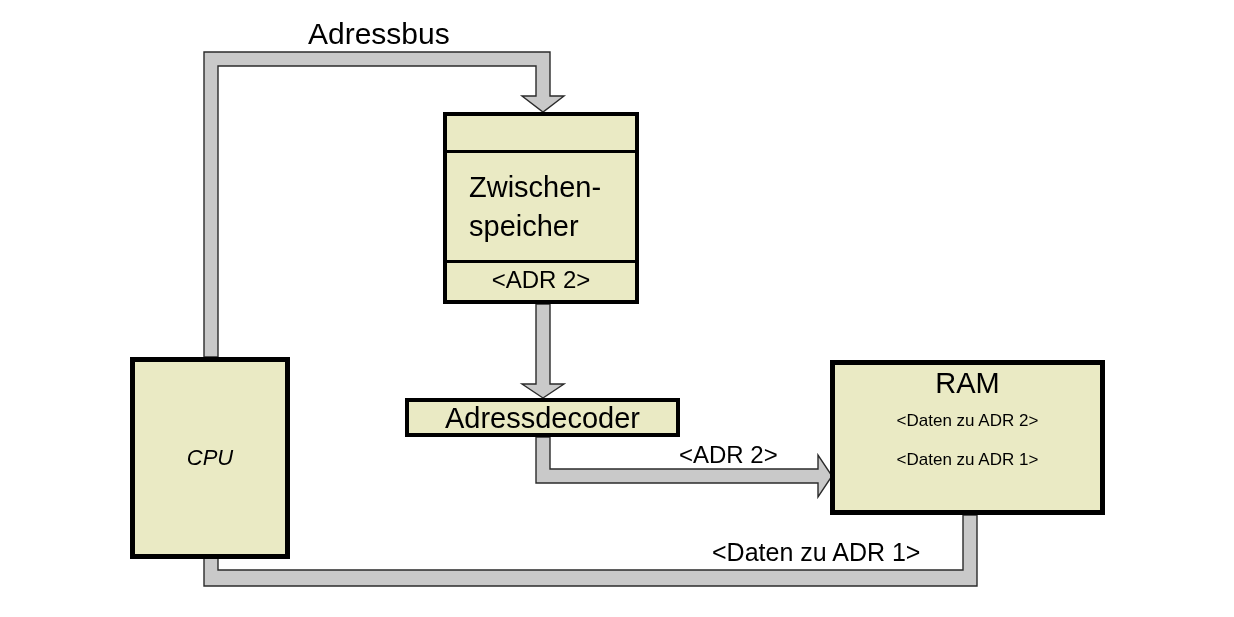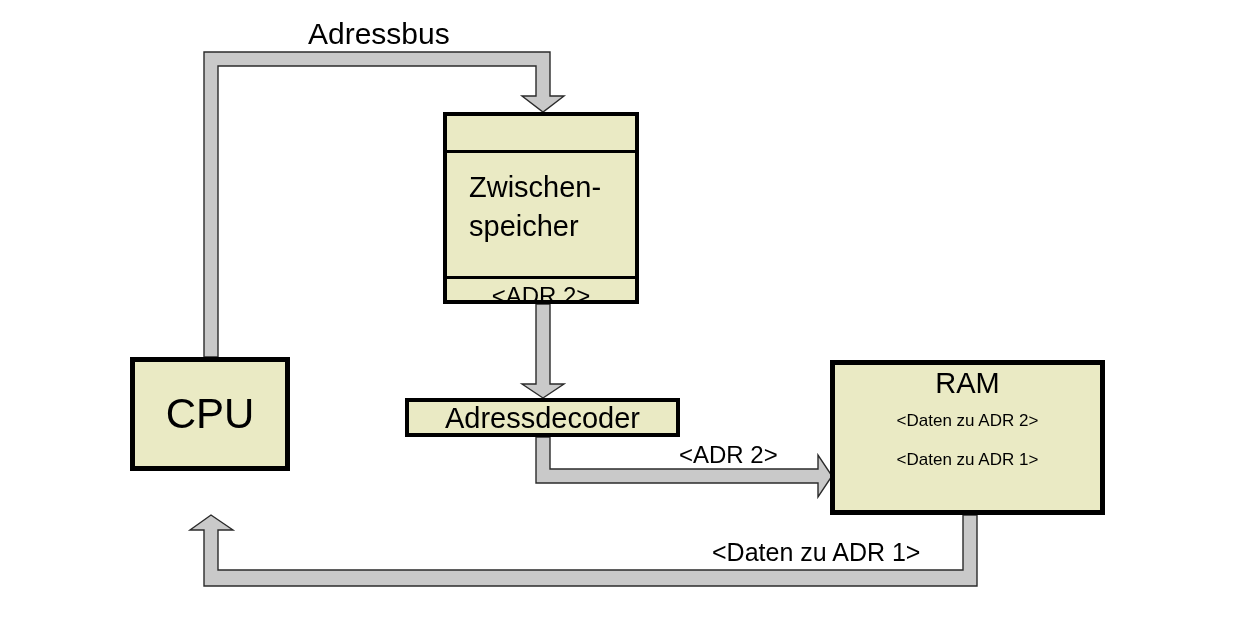--- a/index.html
+++ b/index.html
@@ -28,33 +28,34 @@
   }
   .free-label{
     position:absolute;
     white-space:nowrap;
     line-height:1.1;
   }
   
   #zwischenspeicher{left:443px;top:112px;width:196px;height:192px;border-width:4px;}
   #zs-top{height:34px;border-bottom:3px solid var(--box-border);}
   #zs-mid{
-    height:126px;border-bottom:3px solid var(--box-border);
+    height:110px;border-bottom:3px solid var(--box-border);
     font-size:29px;line-height:39px;
     padding:15px 0 18px 22px;box-sizing:border-box;
   }
   #zs-slot{
     height:34px;display:flex;align-items:center;justify-content:center;
     font-size:24px;
   }
   
   #cpu{
-    left:130px;top:357px;width:160px;height:114px;
+    left:130px;top:357px;width:160px;height:202px;
     display:flex;align-items:center;justify-content:center;
-    font-size:42px;
+    font-size:22px;
+    font-style:italic;
   }
   
   #adressdecoder{
     left:405px;top:398px;width:275px;height:39px;border-width:4px;
     display:flex;align-items:flex-start;justify-content:center;
     font-size:29px;
   }
   
   #ram{left:830px;top:360px;width:275px;height:155px;text-align:center;}
   #ram-title{font-size:29px;line-height:36px;}

